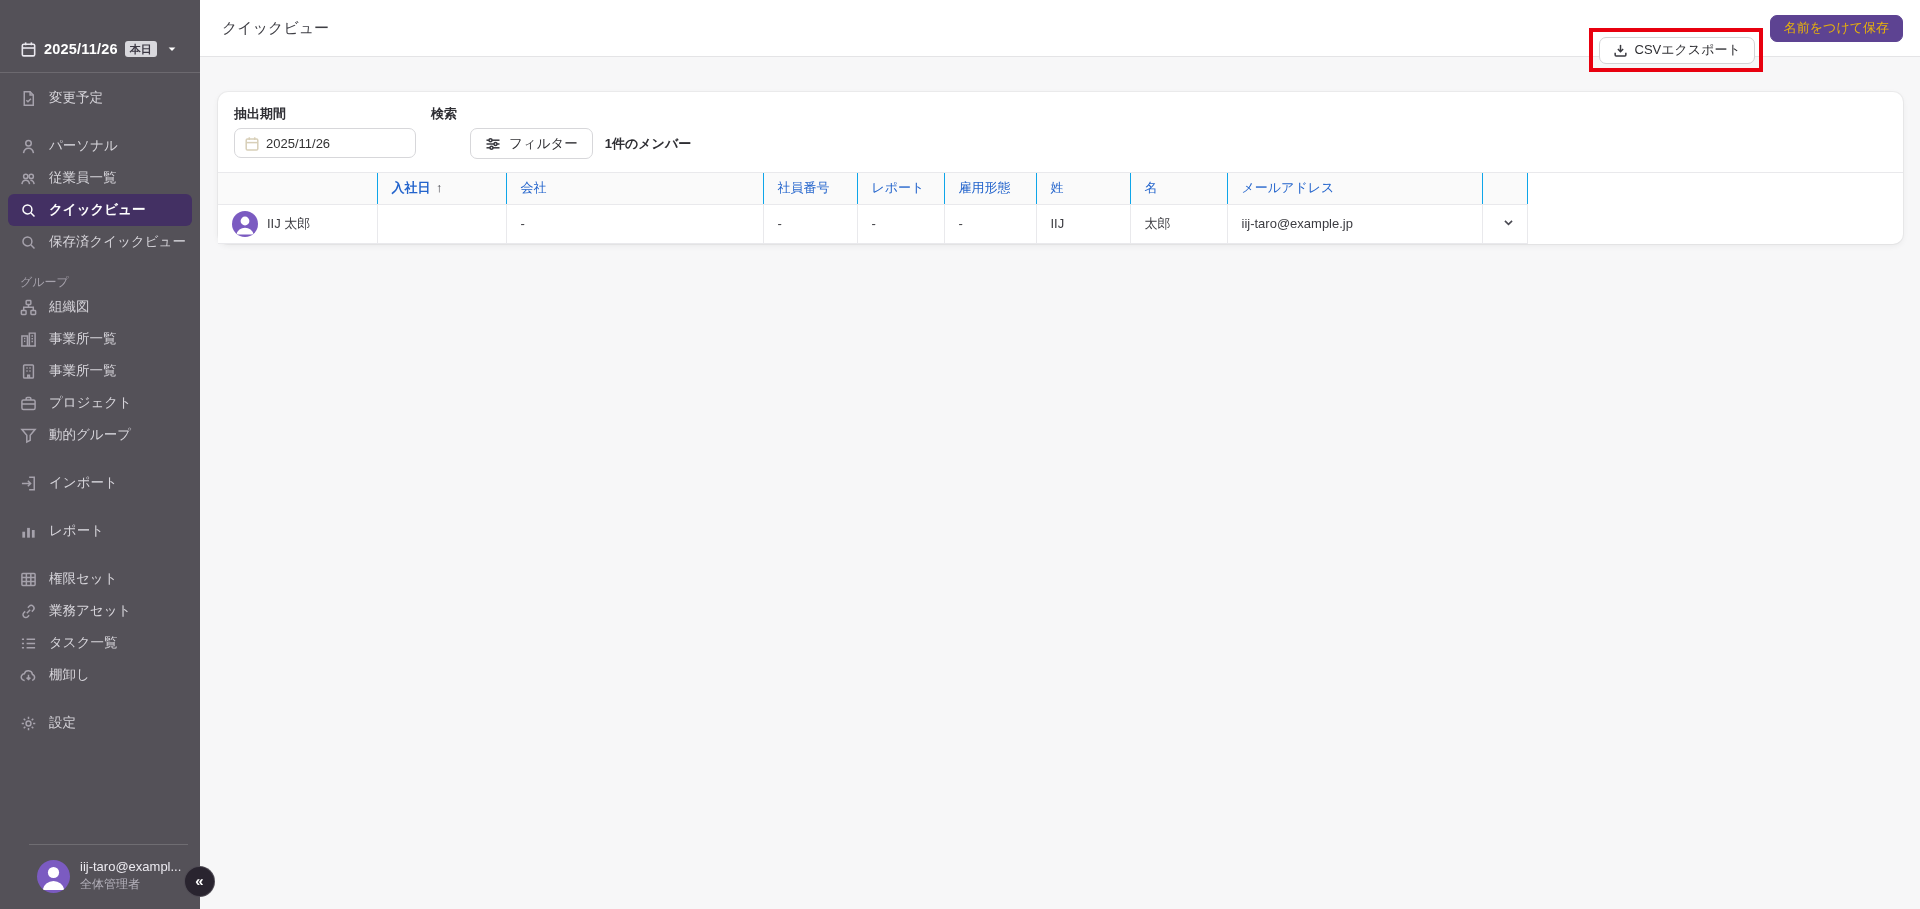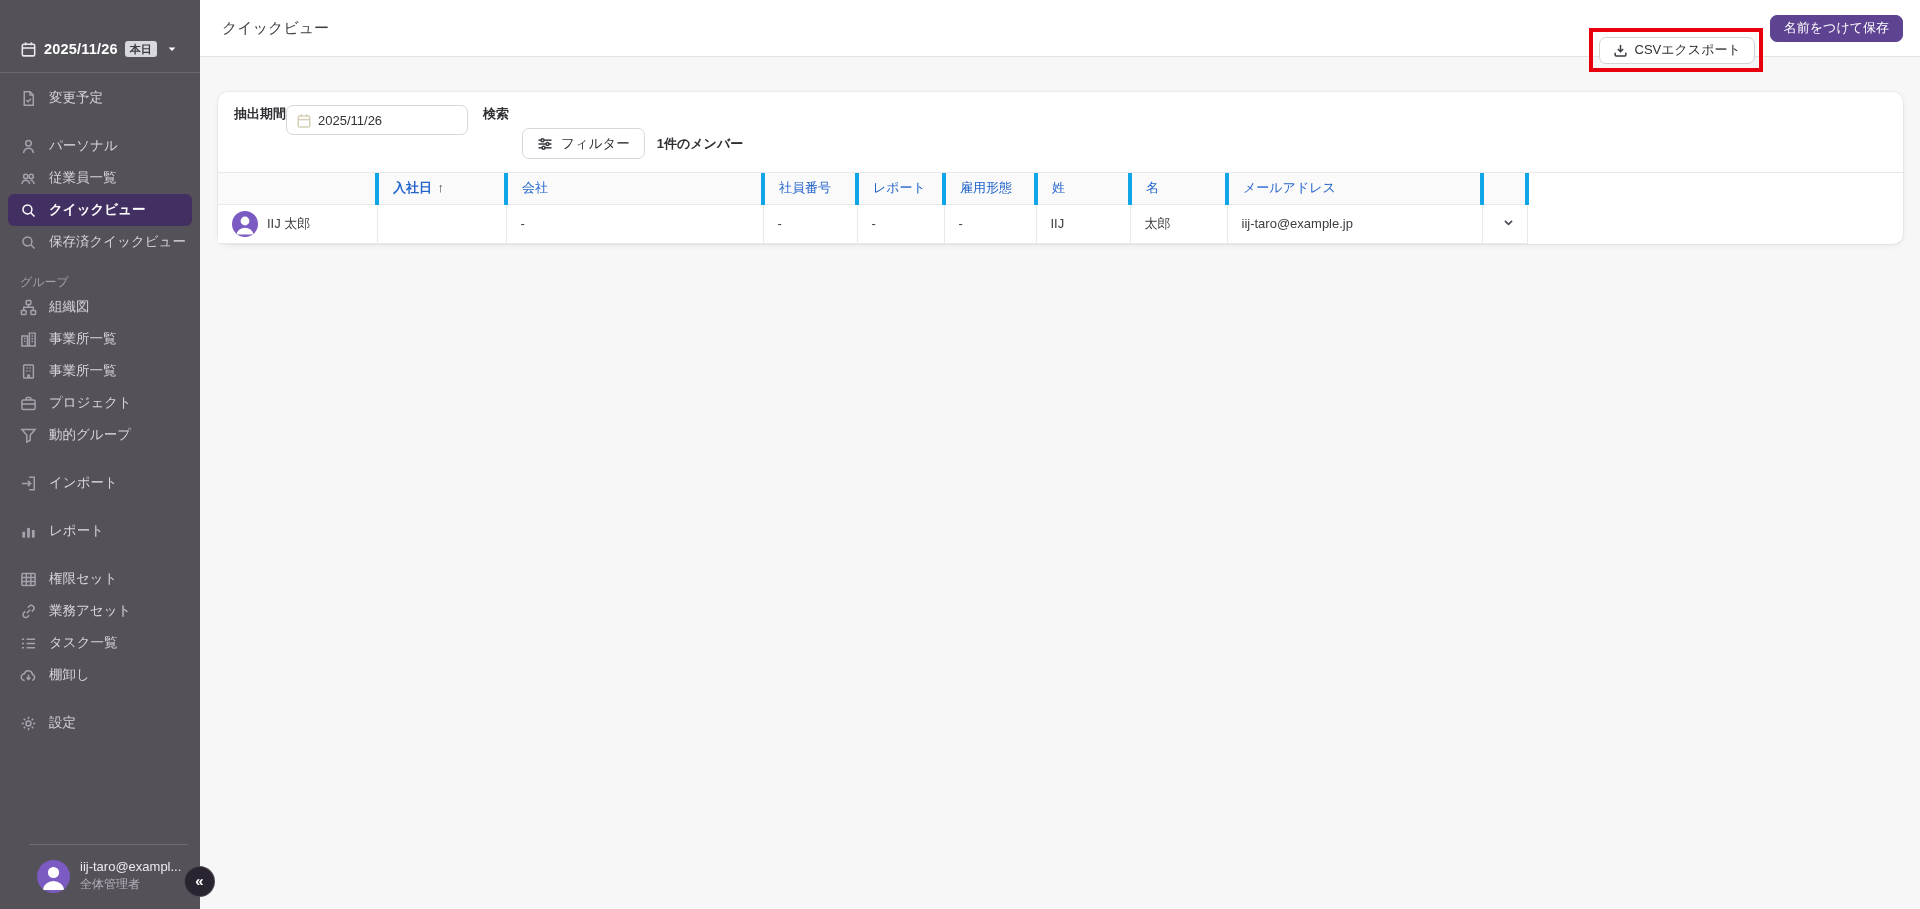--- a/index.html
+++ b/index.html
@@ -64,34 +64,34 @@
   .topbar {
     height:57px; background:#fff; border-bottom:1px solid #e4e4e6;
     display:flex; align-items:center; padding:0 17px 0 22px;
   }
   .page-title { font-size:15px; color:#3e3e44; }
   .topbar-actions { margin-left:auto; display:flex; align-items:center; gap:15px; }
   .csv-wrap { position:relative; display:inline-flex;margin-top:44px; }
   .btn { display:inline-flex; align-items:center; gap:7px; height:27px; border-radius:7px; font-size:13px; cursor:pointer; font-family:inherit; }
   .csv-btn { background:#fff; border:1px solid #d3d3d6; color:#2f2f33; padding:0 13px; }
   .csv-btn .ic { display:flex; color:#3a3a40; }
-  .save-btn { background:var(--accent-purple); border:1px solid var(--accent-purple); color:#ffffff; padding:0 13px; }
+  .save-btn { background:var(--accent-purple); border:1px solid var(--accent-purple); color:#eab308; padding:0 13px; }
   .annotation {
     position:absolute; top:-9px; left:-10px; right:-8px; bottom:-8px;
     border:4px solid var(--annotation-red); pointer-events:none; z-index:10;
   }
 
   .content { flex:1; position:relative; }
   .card {
     position:absolute; left:18px; top:35px; width:1685px; min-height:152px;
     background:#fff; border-radius:10px;
     box-shadow:0 0 0 1px rgba(0,0,0,.04), 0 2px 6px rgba(0,0,0,.06);
   }
   .filters { display:flex; align-items:flex-start; padding:13px 0 0 16px; height:80px; }
-  .f-group { display:flex; flex-direction:row; }
+  .f-group { display:flex; flex-direction:column; }
   .f-label { font-size:13px; font-weight:bold; color:#2f2f34; height:16px; margin-bottom:7px; }
   .input-box {
     position:relative; height:30px; border:1px solid #d7d7da; border-radius:7px; background:#fff;
     display:flex; align-items:center;
   }
   .input-box input {
     border:0; outline:0; background:transparent; width:100%; height:100%;
     padding:0 8px 0 31px; font-size:13px; color:#333; font-family:inherit;
   }
   .input-box input::placeholder { color:#a9a9ad; }
@@ -108,21 +108,21 @@
   }
   .filter-btn .ic { display:flex; color:#3a3a40; }
   .member-count { margin-left:12px; margin-top:30px; font-weight:bold; font-size:13px; color:#2e2e33; }
 
   .table-divider { border-top:1px solid #e9e9ec; }
   table.members { border-collapse:collapse; table-layout:fixed; width:1309px; }
   .col-c0{width:159px}.col-c1{width:129px}.col-c2{width:257px}.col-c3{width:94px}
   .col-c4{width:87px}.col-c5{width:92px}.col-c6{width:94px}.col-c7{width:97px}
   .col-c8{width:255px}.col-c9{width:45px}
   table.members th {
-    height:31px; background:#fafafa; border-right:4px solid #0ea5e9; border-bottom:1px solid #e9e9ec;
+    height:31px; background:#fafafa; border-right:1px solid #0ea5e9; border-bottom:1px solid #e9e9ec;
     text-align:left; padding:0 8px 0 14px; font-size:13px; font-weight:normal; white-space:nowrap;font-family:Liberation Mono, monospace;
   }
   table.members th .th-label { color:var(--link-blue); cursor:pointer; }
   table.members th.sorted .th-label { font-weight:bold; }
   .sort-arrow { color:#43434a; margin-left:5px; font-size:13px; }
   table.members td {
     height:39px; border-right:1px solid #e9e9ec; border-bottom:1px solid #e9e9ec;
     padding:0 8px 0 14px; font-size:13px; color:#3c3c41; white-space:nowrap; overflow:hidden;
     background:#fff;
   }

